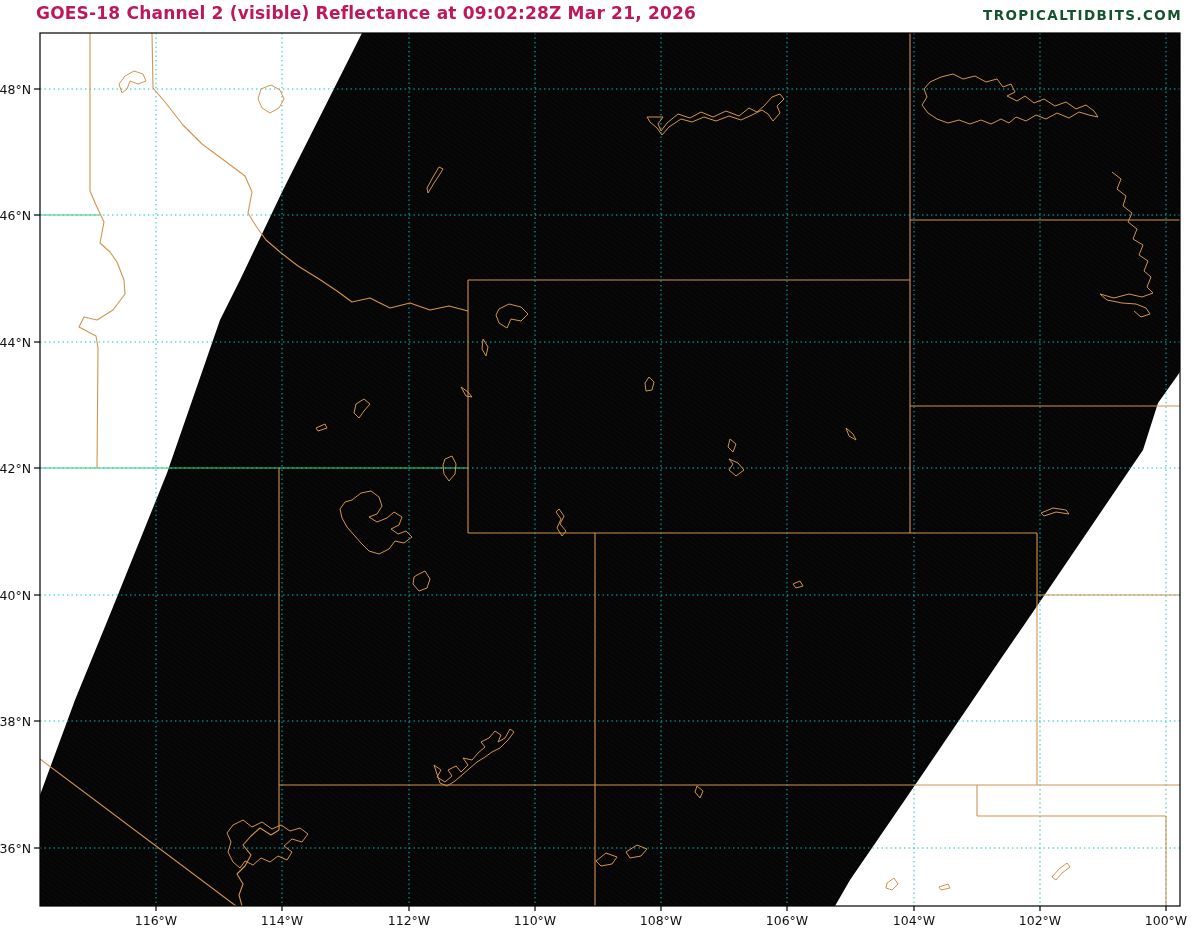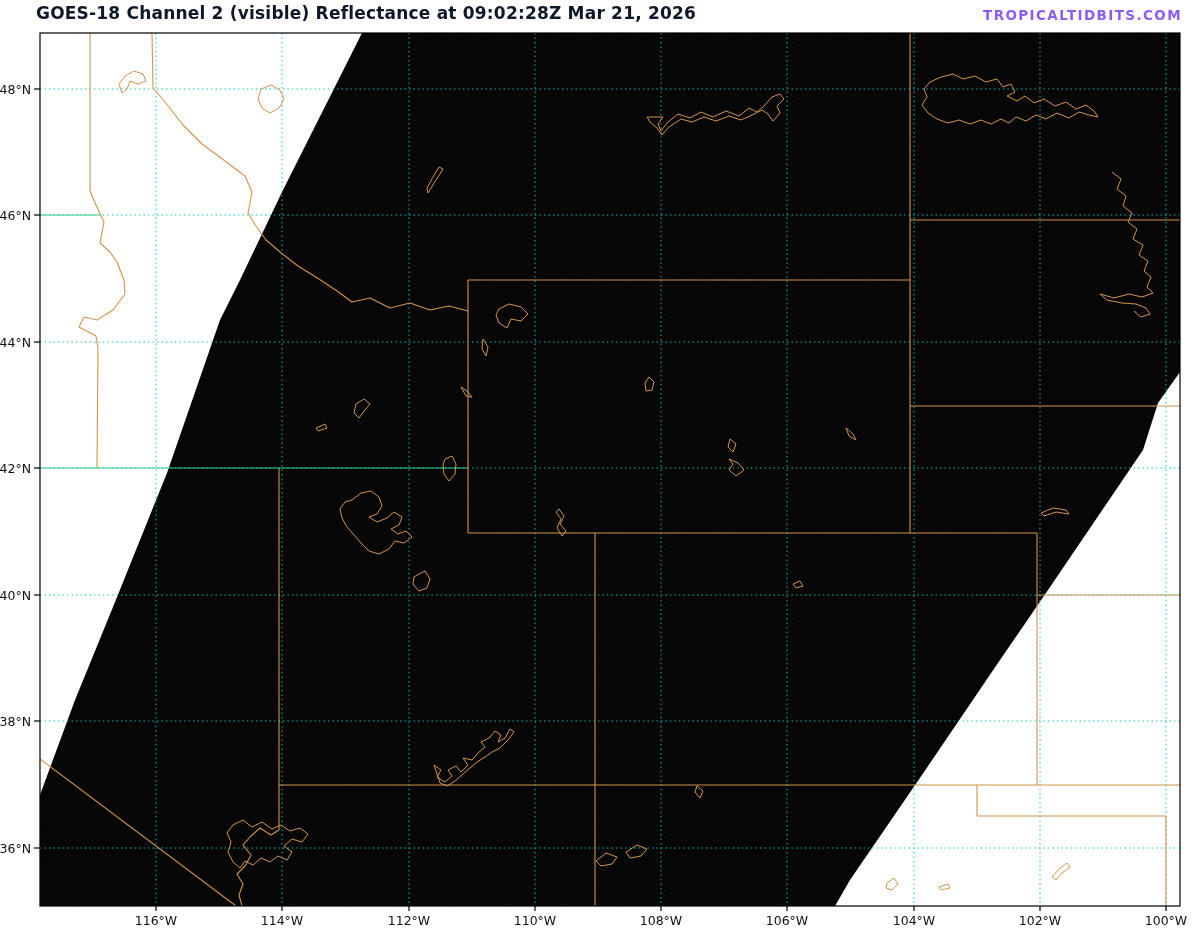--- a/index.html
+++ b/index.html
@@ -1,25 +1,25 @@
 <!DOCTYPE html>
 <html><head>
 <meta charset="utf-8">
 <style>
   html,body{margin:0;padding:0;background:#ffffff;}
   body{width:1200px;height:929px;overflow:hidden;font-family:"DejaVu Sans","Liberation Sans",sans-serif;}
   .stage{position:relative;width:1200px;height:929px;background:#ffffff;}
   .title{
     position:absolute;left:36px;top:3px;
-    font-size:17px;font-weight:bold;color:#0f172a;
+    font-size:17px;font-weight:bold;color:#be185d;
     letter-spacing:0.2px;white-space:nowrap;z-index:3;
   }
   .watermark{
     position:absolute;right:18px;top:7px;
-    font-size:13.5px;font-weight:bold;color:#8b5cf6;
+    font-size:13.5px;font-weight:bold;color:#14532d;
     letter-spacing:1.4px;white-space:nowrap;z-index:3;margin-left:9px;
   }
   svg#map-svg{position:absolute;left:0;top:0;display:block;}
 </style>
 </head>
 <body>
 
 <div class="stage">
   <div class="title">GOES-18 Channel 2 (visible) Reflectance at 09:02:28Z Mar 21, 2026</div>
   <div class="watermark">TROPICALTIDBITS.COM</div>

